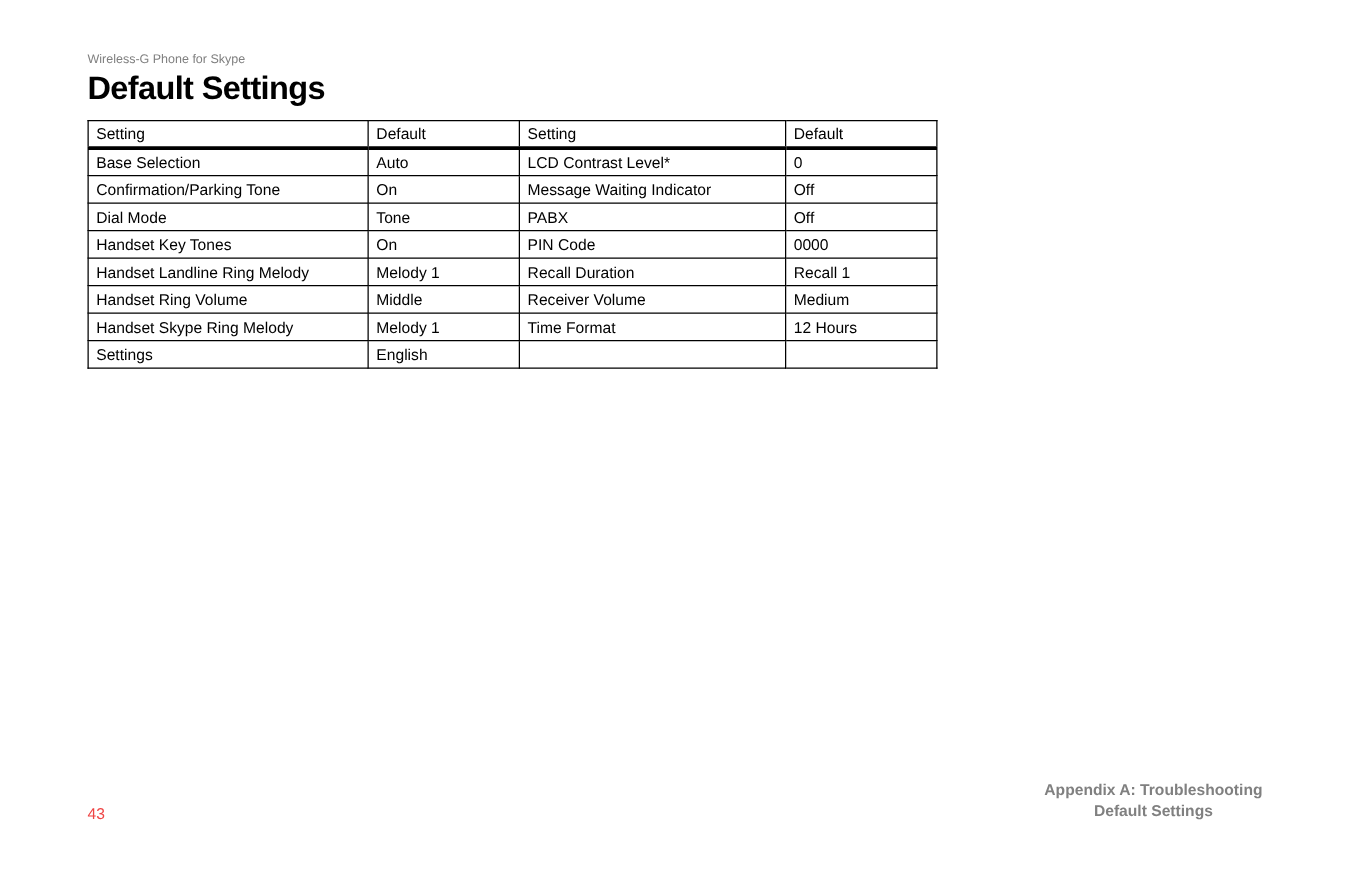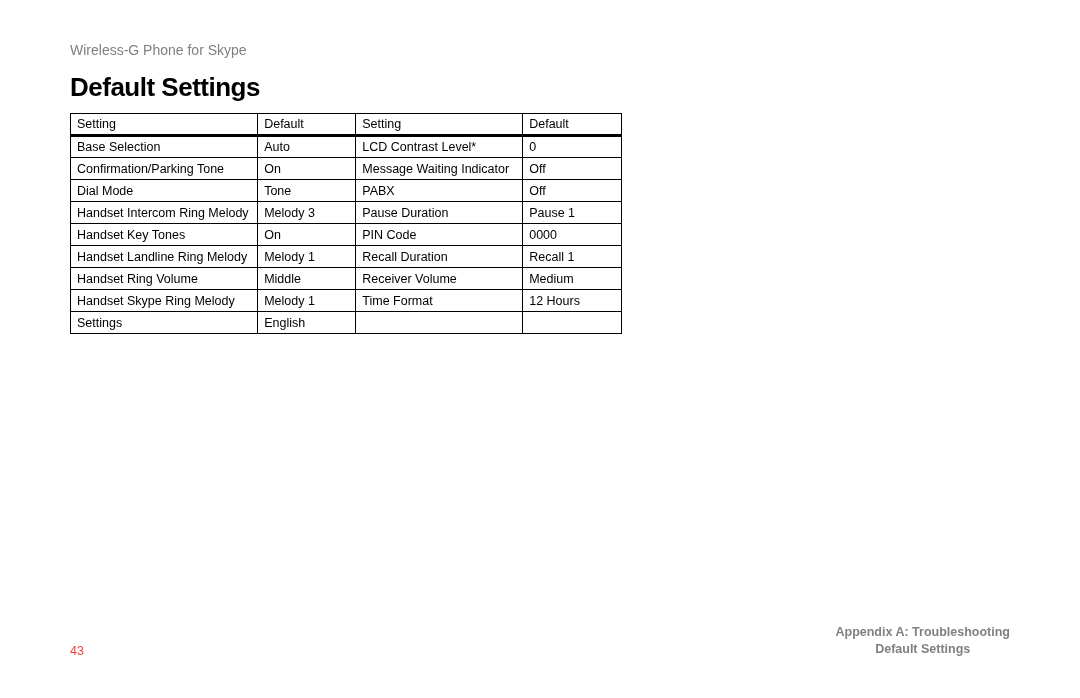--- a/index.html
+++ b/index.html
@@ -10,34 +10,34 @@
     body {
       font-family: Arial, Helvetica, sans-serif;
       background: #ffffff;
       width: 1080px;
       height: 698px;
       position: relative;
       padding: 42px 70px 0 70px;
     }
     .doc-subtitle {
       color: #808080;
-      font-size: 14px;
+      font-size: 10px;
       font-weight: normal;
-      margin-bottom: 14px;
+      margin-bottom: 2px;
     }
     .doc-title {
       font-size: 26px;
       font-weight: 900;
       color: #000;
       margin-bottom: 10px;
       letter-spacing: -0.5px;
     }
     .settings-table {
       border-collapse: collapse;
-      width: 552px;
+      width: 680px;
       font-size: 12.5px;
     }
     .settings-table th,
     .settings-table td {
       border: 1px solid #000;
       padding: 3px 6px 3px 6px;
       text-align: left;
       vertical-align: middle;
       height: 22px;
       font-weight: normal;
@@ -107,26 +107,20 @@
       <td>Message Waiting Indicator</td>
       <td class="bold-val">Off</td>
     </tr>
     <tr>
       <td>Dial Mode</td>
       <td class="bold-val">Tone</td>
       <td>PABX</td>
       <td class="bold-val">Off</td>
     </tr>
     <tr>
-      <td>Handset Intercom Ring Melody</td>
-      <td class="bold-val">Melody 3</td>
-      <td>Pause Duration</td>
-      <td class="bold-val">Pause 1</td>
-    </tr>
-    <tr>
       <td>Handset Key Tones</td>
       <td class="bold-val">On</td>
       <td>PIN Code</td>
       <td class="bold-val">0000</td>
     </tr>
     <tr>
       <td>Handset Landline Ring Melody</td>
       <td class="bold-val">Melody 1</td>
       <td>Recall Duration</td>
       <td class="bold-val">Recall 1</td>

